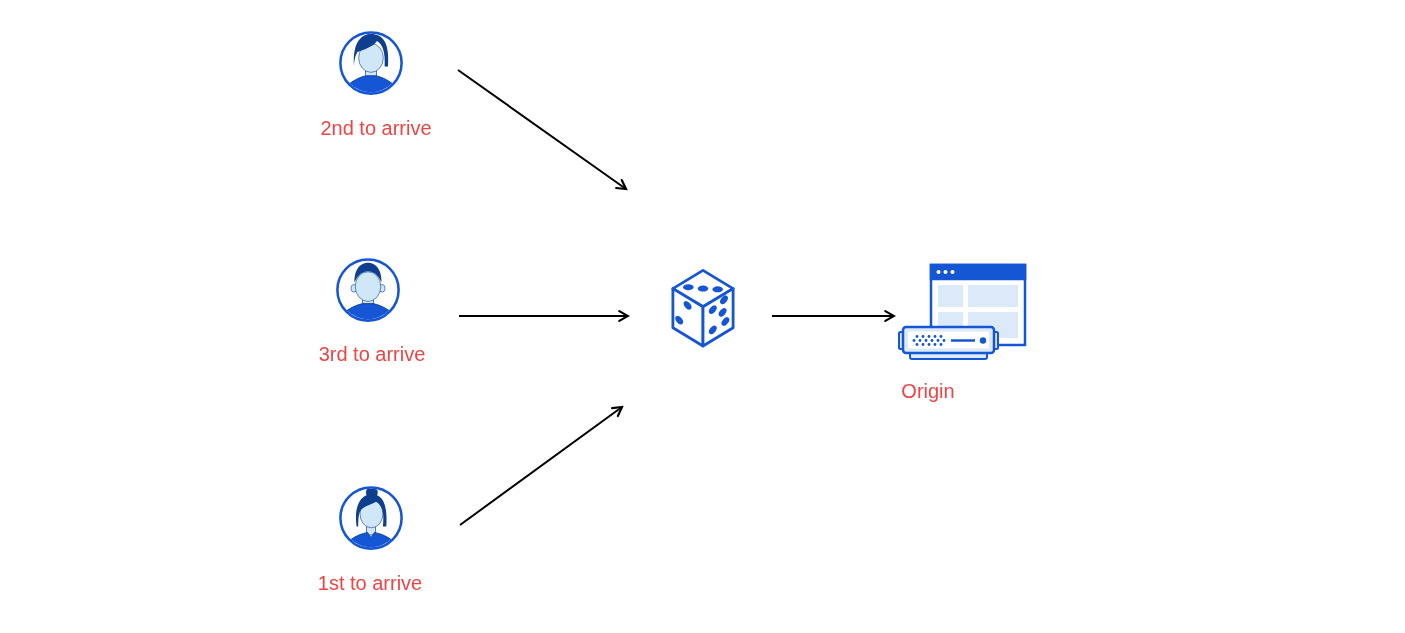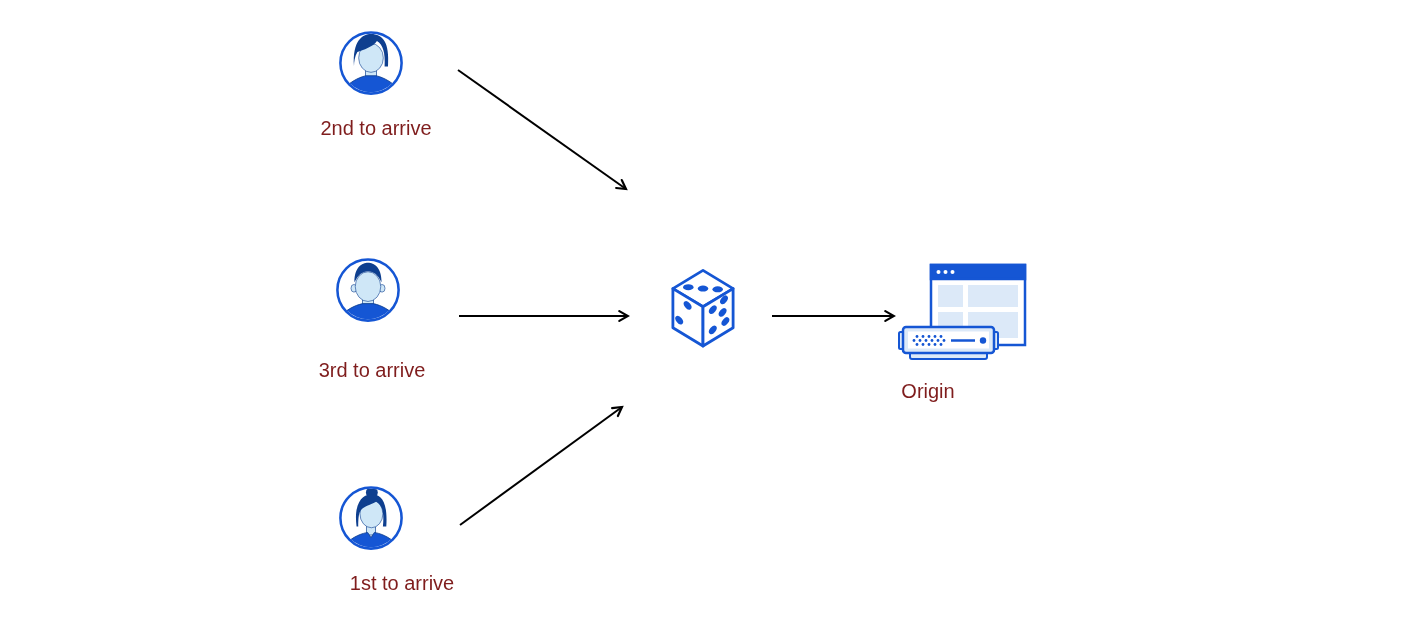--- a/index.html
+++ b/index.html
@@ -10,21 +10,21 @@
     background: #ffffff;
     overflow: hidden;
     font-family: "Liberation Sans", "DejaVu Sans", sans-serif;
   }
   .abs { position: absolute; }
   .node-label {
     position: absolute;
     transform: translateX(-50%);
     font-size: 20px;
     line-height: 24px;
-    color: #7f1d1d;
+    color: #ef4444;
     white-space: nowrap;
   }
   svg { display: block; }
 </style>
 </head>
 <body>
 
 <div id="canvas">
 
   <svg class="abs" style="left:0; top:0;" width="1405" height="633" aria-hidden="true">
@@ -72,41 +72,41 @@
         <rect x="33.5" y="42" width="13" height="16" fill="#cfe7f7" stroke="#0e3f8f" stroke-width="0.8"></rect>
         <path d="M4,80 L4,74 C18,59 30,57 34,56 L46,56 C50,57 62,59 76,74 L76,80 Z" fill="#1556d4" stroke="#0e3f8f" stroke-width="1"></path>
         <ellipse cx="23.5" cy="38" rx="3.5" ry="4.5" fill="#cfe7f7" stroke="#0e3f8f" stroke-width="0.7"></ellipse>
         <ellipse cx="56.5" cy="38" rx="3.5" ry="4.5" fill="#cfe7f7" stroke="#0e3f8f" stroke-width="0.7"></ellipse>
         <ellipse cx="40" cy="36" rx="15" ry="17.5" fill="#cfe7f7" stroke="#0e3f8f" stroke-width="0.7"></ellipse>
         <path d="M24,31 C24,13 33,8 40,8 C47,8 56,13 56,31 Q50,18 40,18 Q30,18 24,31 Z" fill="#0e3f8f"></path>
       </g>
       <circle cx="40" cy="40" r="36" fill="none" stroke="#1556d4" stroke-width="3"></circle>
     </svg>
   </div>
-  <div class="node-label" style="left:372px; top:342px;margin-top:16px;">3rd to arrive</div>
+  <div class="node-label" style="left:372px; top:342px;">3rd to arrive</div>
 
   <div class="abs" style="left:337px; top:484px;">
     <svg width="68" height="68" viewBox="0 0 80 80">
       <defs>
           <clipPath id="c3">
             <circle cx="40" cy="40" r="34.5"></circle>
           </clipPath>
         </defs>
       <g clip-path="url(#c3)">
         <rect x="0" y="0" width="80" height="80" fill="#ffffff"></rect>
         <rect x="34.5" y="44" width="11" height="16" fill="#cfe7f7" stroke="#0e3f8f" stroke-width="0.8"></rect>
         <path d="M6,80 L6,74 C20,60 31,58 36,57 L40,63 L44,57 C49,58 60,60 74,74 L74,80 Z" fill="#1556d4" stroke="#0e3f8f" stroke-width="1"></path>
         <ellipse cx="41" cy="10" rx="7" ry="6.5" fill="#0e3f8f"></ellipse>
         <ellipse cx="40.5" cy="35" rx="13.5" ry="16.5" fill="#cfe7f7" stroke="#0e3f8f" stroke-width="0.7"></ellipse>
         <path d="M23,50 C19,18 33,12 41,12 C51,12 60,19 58,50 L54,50 C56,31 52,24 46,21 C38,25 31,27 28,31 C25,35 25,44 25,50 Z" fill="#0e3f8f"></path>
       </g>
       <circle cx="40" cy="40" r="36" fill="none" stroke="#1556d4" stroke-width="3"></circle>
     </svg>
   </div>
-  <div class="node-label" style="left:370px; top:571px;margin-left:32px;">1st to arrive</div>
+  <div class="node-label" style="left:370px; top:571px;">1st to arrive</div>
 
   <div class="abs" style="left:668px; top:266px;">
     <svg width="70" height="83" viewBox="0 0 100 118">
       <g fill="#ffffff" stroke="#1556d4" stroke-width="4" stroke-linejoin="round">
         <path d="M50,6 L93,32 L50,58 L7,32 Z"></path>
         <path d="M7,32 L50,58 L50,114 L7,88 Z"></path>
         <path d="M93,32 L50,58 L50,114 L93,88 Z"></path>
       </g>
       <g fill="#1556d4">
 

